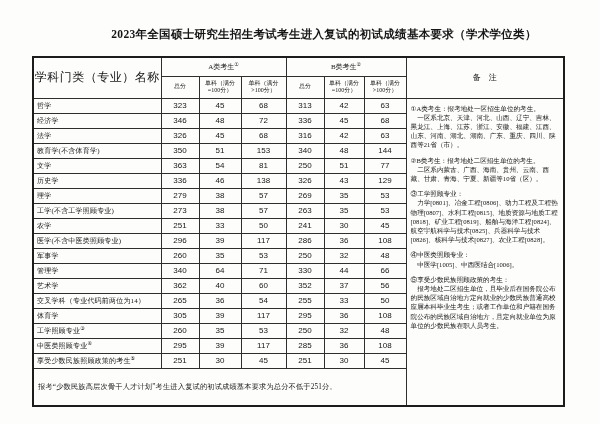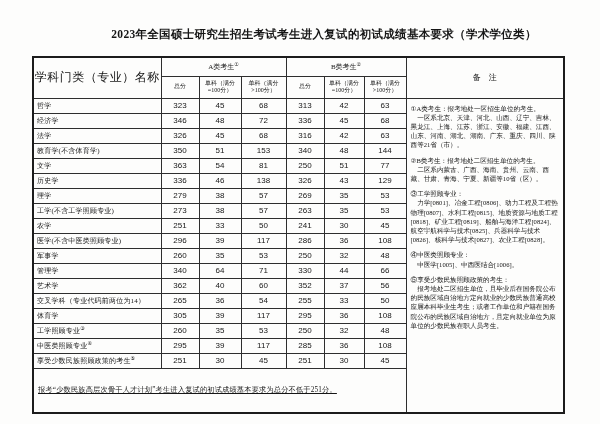--- a/index.html
+++ b/index.html
@@ -36,21 +36,21 @@
     text-align:center;font-size:8px;
     font-family:"Liberation Sans","DejaVu Sans",sans-serif;
   }
   td.remarks{
     vertical-align:top;padding:5px 4px 2px 4px;
     font-size:6.6px;line-height:9.2px;
   }
   .note-block{margin:0 0 6px 0;}
   .note-line{margin:0;}
   .note-line.cont{text-indent:1em;}
-  tr.foot{height:45px;text-decoration:underline;}
+  tr.foot{height:38px;}
   td.footnote{
     text-align:left;font-size:7.2px;padding-left:4px;letter-spacing:.2px;
   }
 </style>
 </head>
 <body>
 
 <div class="page">
   <div class="title">2023年全国硕士研究生招生考试考生进入复试的初试成绩基本要求（学术学位类）</div>
 

